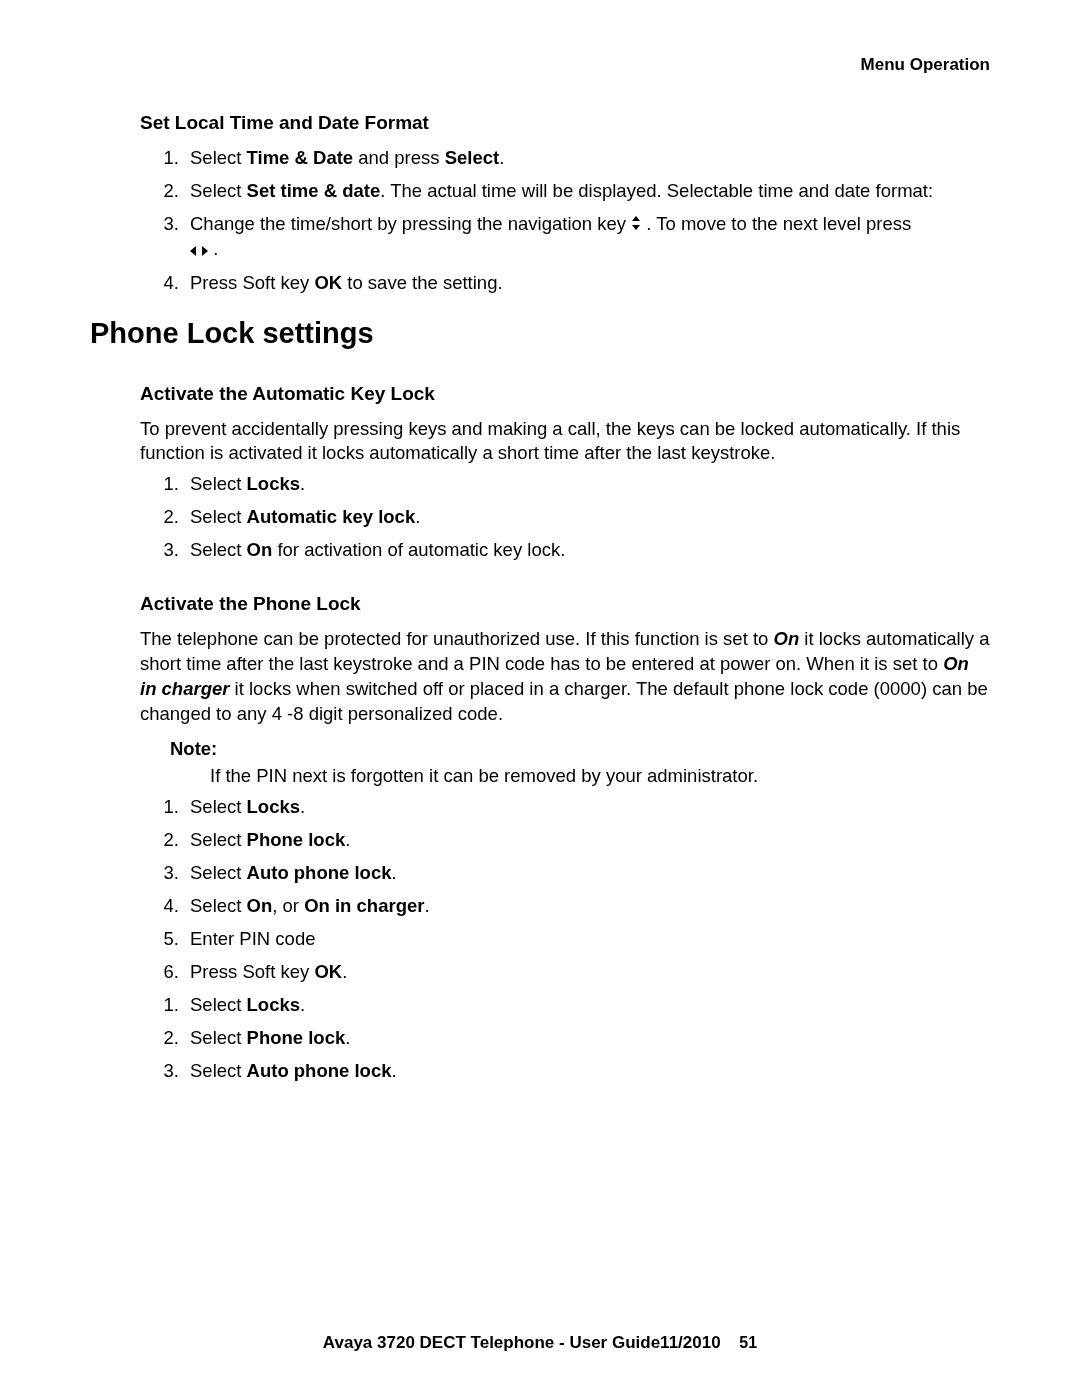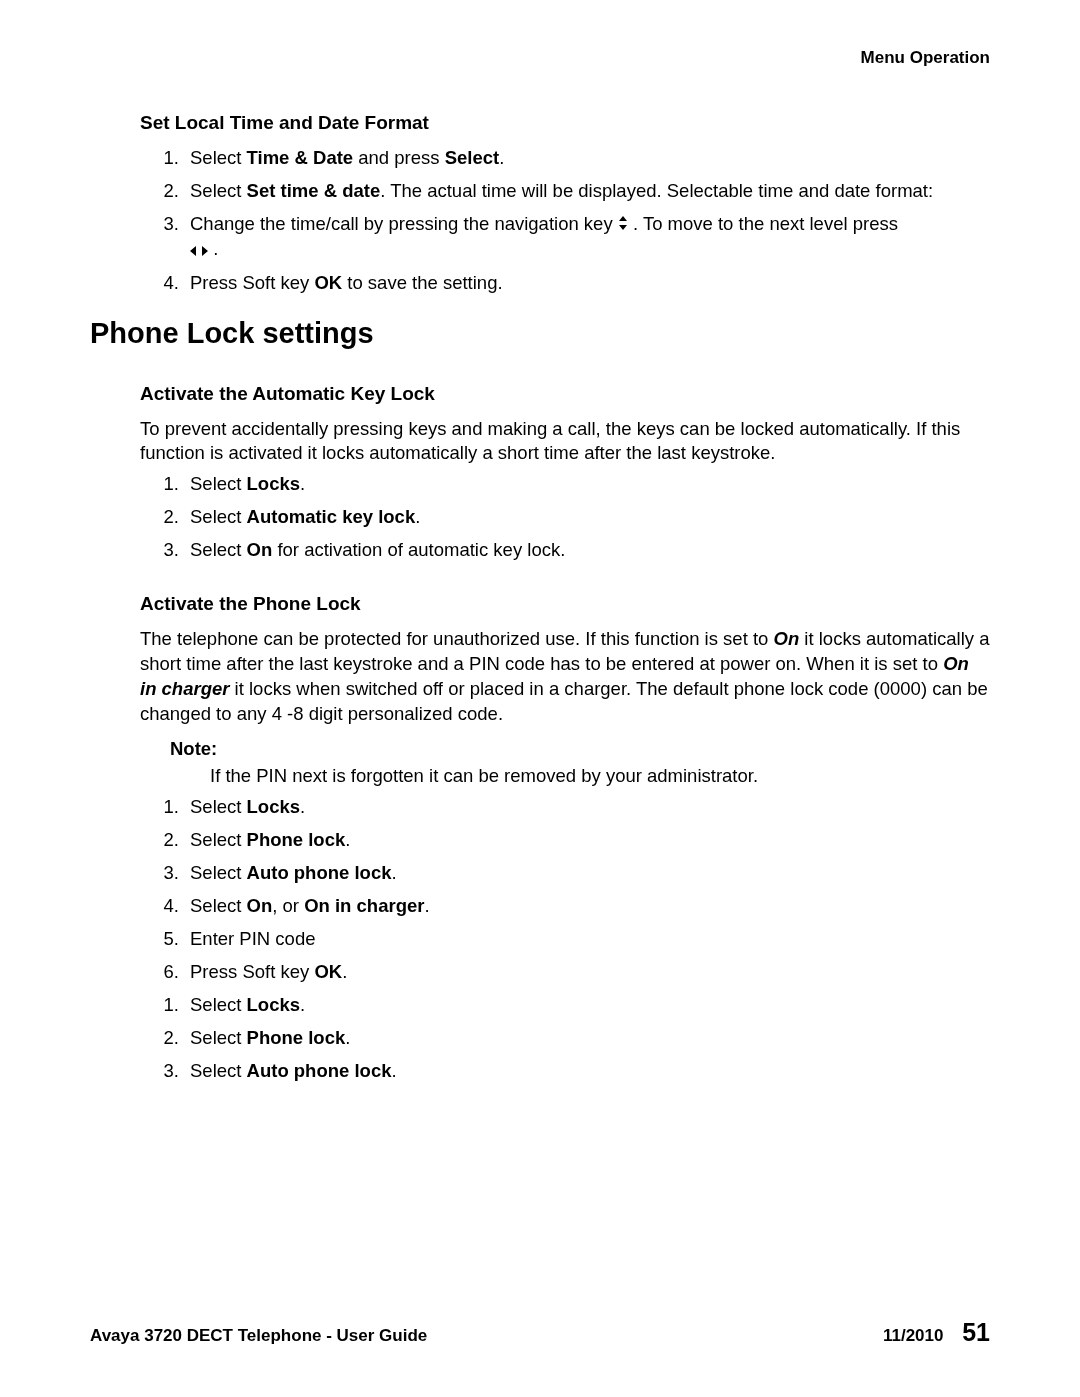--- a/index.html
+++ b/index.html
@@ -11,21 +11,21 @@
   }
   .page {
     width: 1080px;
     height: 1397px;
     position: relative;
     box-sizing: border-box;
     padding: 55px 90px 40px 90px;
   }
   .header-right {
     position: absolute;
-    top: 48px;
+    top: 55px;
     right: 90px;
     font-weight: bold;
     font-size: 17px;
   }
   .content {
     padding-top: 55px;
     font-size: 18.5px;
     line-height: 1.35;
   }
   h2 {
@@ -80,31 +80,31 @@
   .note-text {
     display: block;
     margin-left: 40px;
   }
   .icon-inline {
     display: inline-block;
     vertical-align: middle;
   }
   .footer {
     position: absolute;
-    bottom: 50px;
+    bottom: 44px;
     left: 90px;
     right: 90px;
     display: flex;
-    justify-content: space-between;
+    justify-content: center;
     align-items: baseline;
     font-size: 17px;
   }
   .footer-left { font-weight: bold; }
   .footer-right { font-weight: bold; }
-  .footer-page { font-size: 25px; font-weight: bold; margin-left: 14px; }
+  .footer-page { font-size: 16px; font-weight: bold; margin-left: 14px; }
   b { font-weight: bold; }
   i { font-style: italic; }
 </style>
 </head>
 <body>
 
 <div class="page">
 
   <div class="header-right">Menu Operation</div>
 
@@ -114,21 +114,21 @@
     <ol>
       <li>
         <span>Select </span><b>Time &amp; Date</b><span> and press </span><b>Select</b><span>.</span>
       </li>
       <li>
         <span>Select </span><b>Set time &amp; date</b><span>. The actual time will be displayed. Selectable time and date format:</span>
         <ul class="bullets">
         </ul>
       </li>
       <li>
-        <span>Change the time/call by pressing the navigation key </span>
+        <span>Change the time/short by pressing the navigation key </span>
         <span class="icon-inline">
           <svg width="10" height="14" viewBox="0 0 10 14">
               <path d="M5 0 L9 5 L1 5 Z M5 14 L1 9 L9 9 Z" fill="#000"></path>
             </svg>
         </span>
         <span> . To move to the next level press </span>
         <br>
         <span class="icon-inline">
           <svg width="18" height="10" viewBox="0 0 18 10">
               <path d="M0 5 L6 0 L6 10 Z M18 5 L12 0 L12 10 Z" fill="#000"></path>

